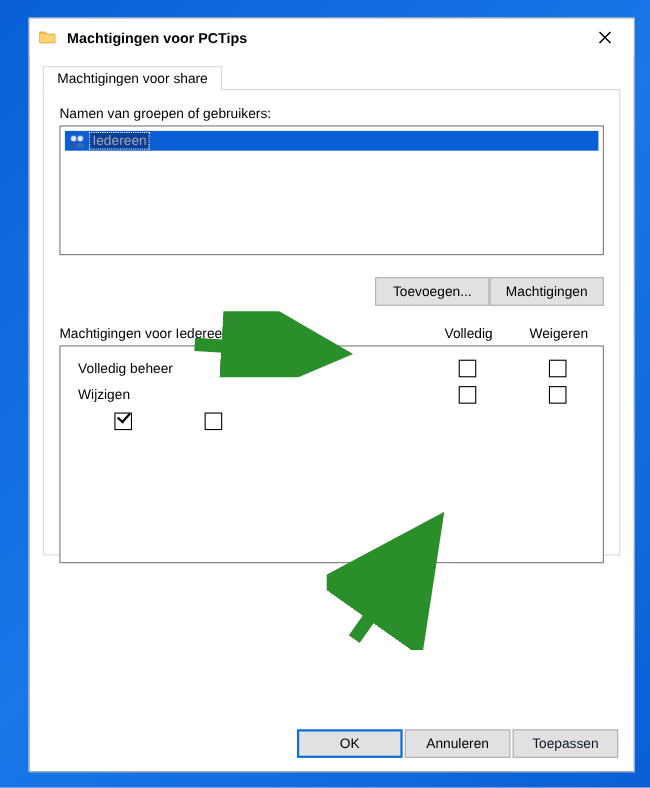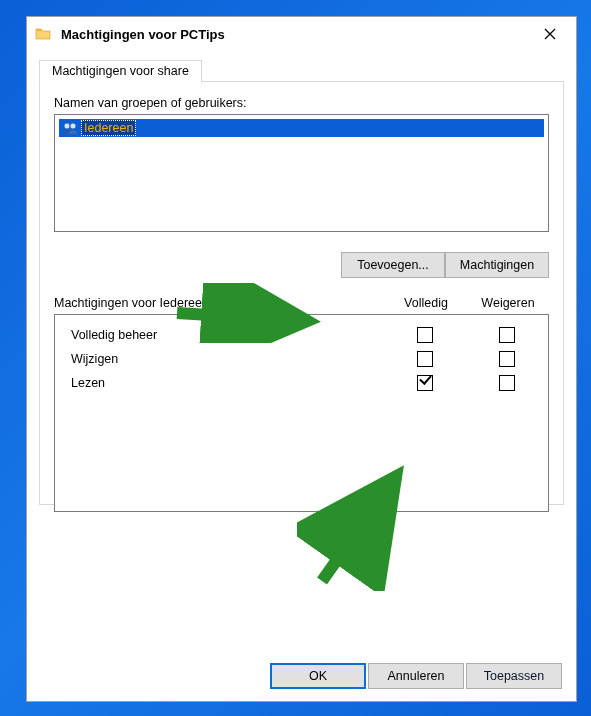--- a/index.html
+++ b/index.html
@@ -83,21 +83,21 @@
     align-items: center;
     height: 18px;
     background: #0a5fd6;
     color: #fff;
     padding-left: 2px;
   }
   .user-item .grp-icon { width: 18px; height: 14px; margin-right: 2px; }
   .user-item .sel-text {
     background: #0b3e99;
     border: 1px dotted #ffffff;
-    color: #eab308;
+    color: #a3a3a3;
     padding: 0 2px;
     line-height: 14px;
     font-size: 12.5px;
   }
   .btn-row {
     display: flex;
     justify-content: flex-end;
     margin-bottom: 18px;
   }
   .win-btn {
@@ -219,21 +219,20 @@
               <div class="p-label">Volledig beheer</div>
               <div class="p-col"><span class="cb"></span></div>
               <div class="p-col"><span class="cb"></span></div>
             </div>
             <div class="perm-row">
               <div class="p-label">Wijzigen</div>
               <div class="p-col"><span class="cb"></span></div>
               <div class="p-col"><span class="cb"></span></div>
             </div>
             <div class="perm-row">
-              <div class="p-label">Lezen</div>
               <div class="p-col"><span class="cb checked"></span></div>
               <div class="p-col"><span class="cb"></span></div>
             </div>
           </div>
 
       </div>
     </div>
 
     <svg class="arrow" style="left:142px; top:232px;" width="160" height="60">
       <defs>

